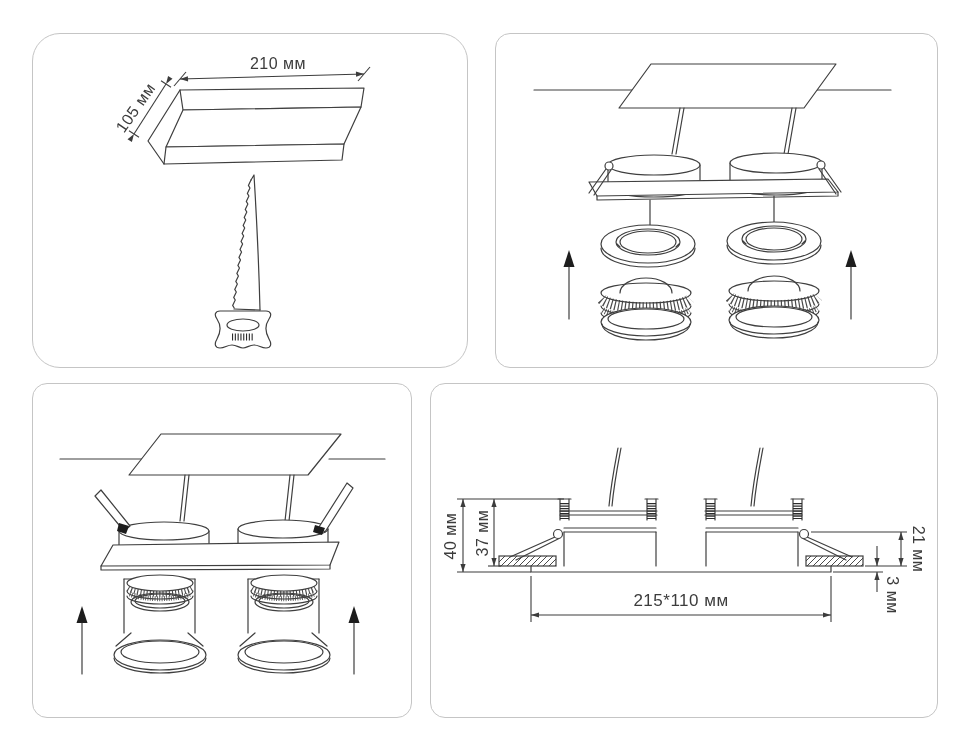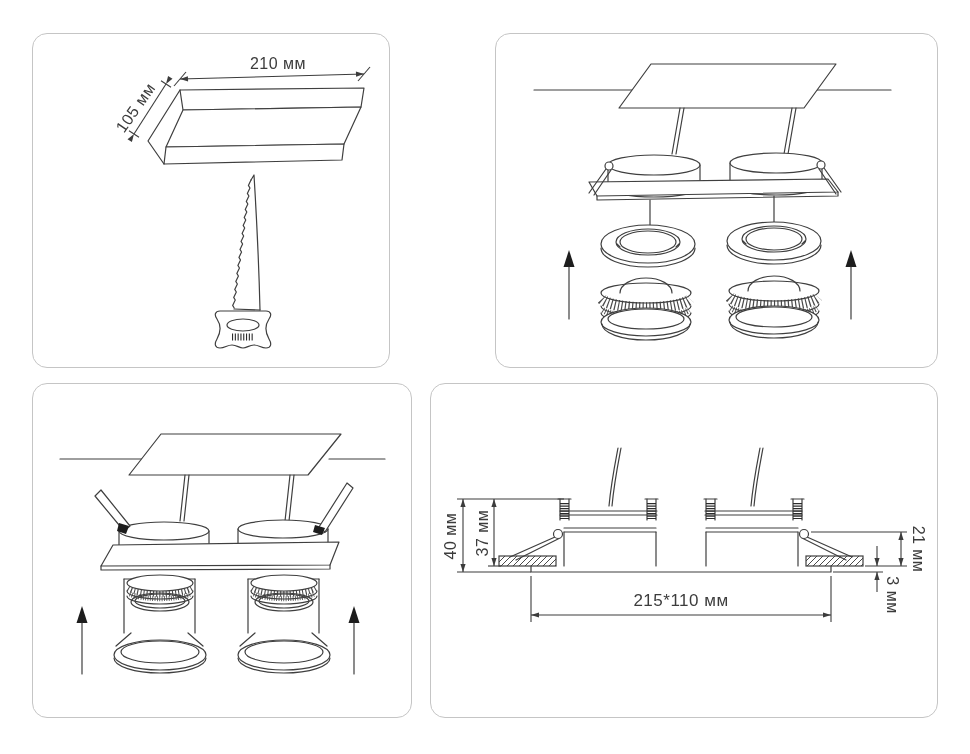--- a/index.html
+++ b/index.html
@@ -4,21 +4,21 @@
 <style>
   html,body{margin:0;padding:0;background:#ffffff;}
   .page{
     position:relative;width:970px;height:754px;background:#ffffff;
     font-family:"Liberation Sans", sans-serif;overflow:hidden;
   }
   .panel{
     position:absolute;background:#ffffff;border:1.4px solid #c5c5c5;
     border-radius:15px;box-sizing:border-box;
   }
-  #panel-cutout   {left:32px;  top:33px;  width:358px; height:335px;}
+  #panel-cutout   {left:32px;  top:33px;  width:436px; height:335px;border-radius:28px;}
   #panel-exploded {left:495px; top:33px;  width:443px; height:335px;}
   #panel-clips    {left:32px;  top:383px; width:380px; height:335px;}
   #panel-section  {left:430px; top:383px; width:508px; height:335px;}
   svg{display:block;}
   .ln{stroke:#3f3f3f;stroke-width:1.2;fill:none;stroke-linecap:round;stroke-linejoin:round;}
   .lnw{stroke:#3f3f3f;stroke-width:1.2;fill:#ffffff;stroke-linejoin:round;}
   .fillDark{fill:#1d1d1d;stroke:none;}
   .dimln{stroke:#3c3c3c;stroke-width:1.1;fill:none;}
   .dimhead{fill:#3c3c3c;stroke:none;}
   .dimtext{fill:#3c3c3c;font-size:16px;letter-spacing:0.5px;}

